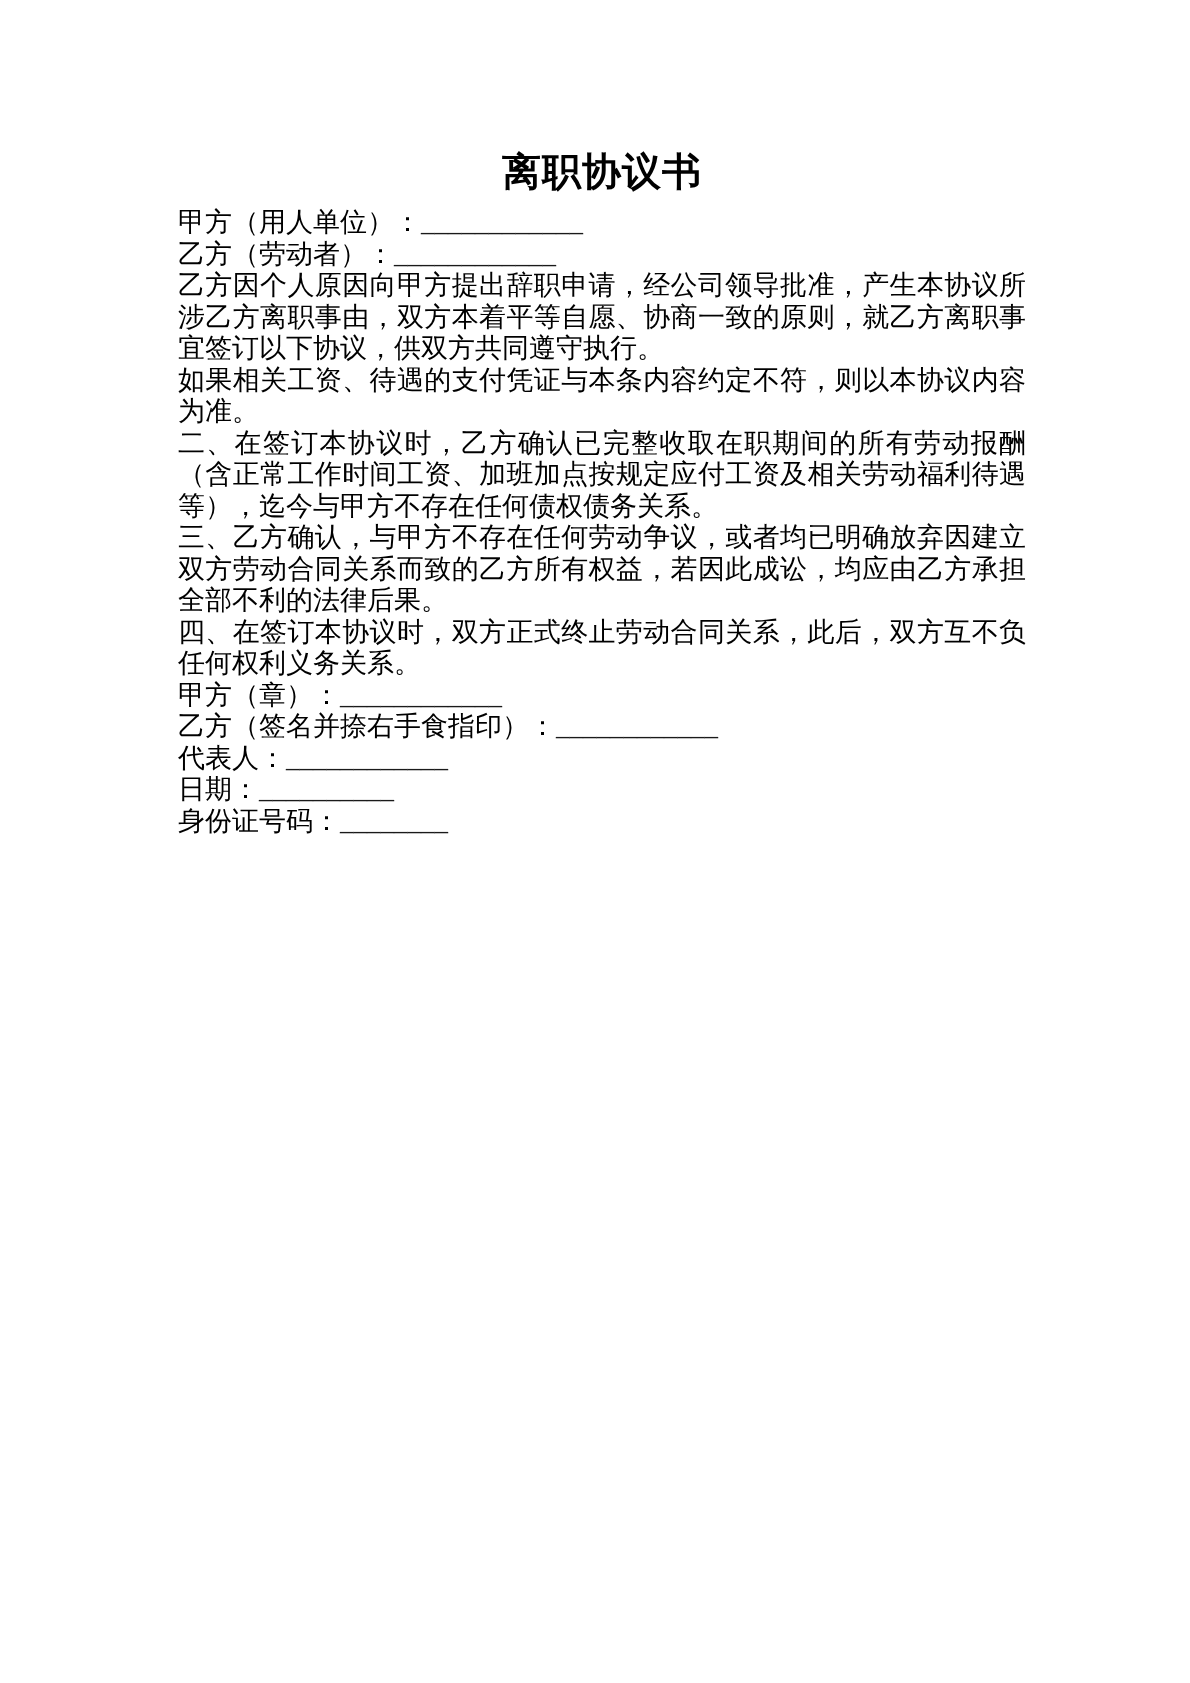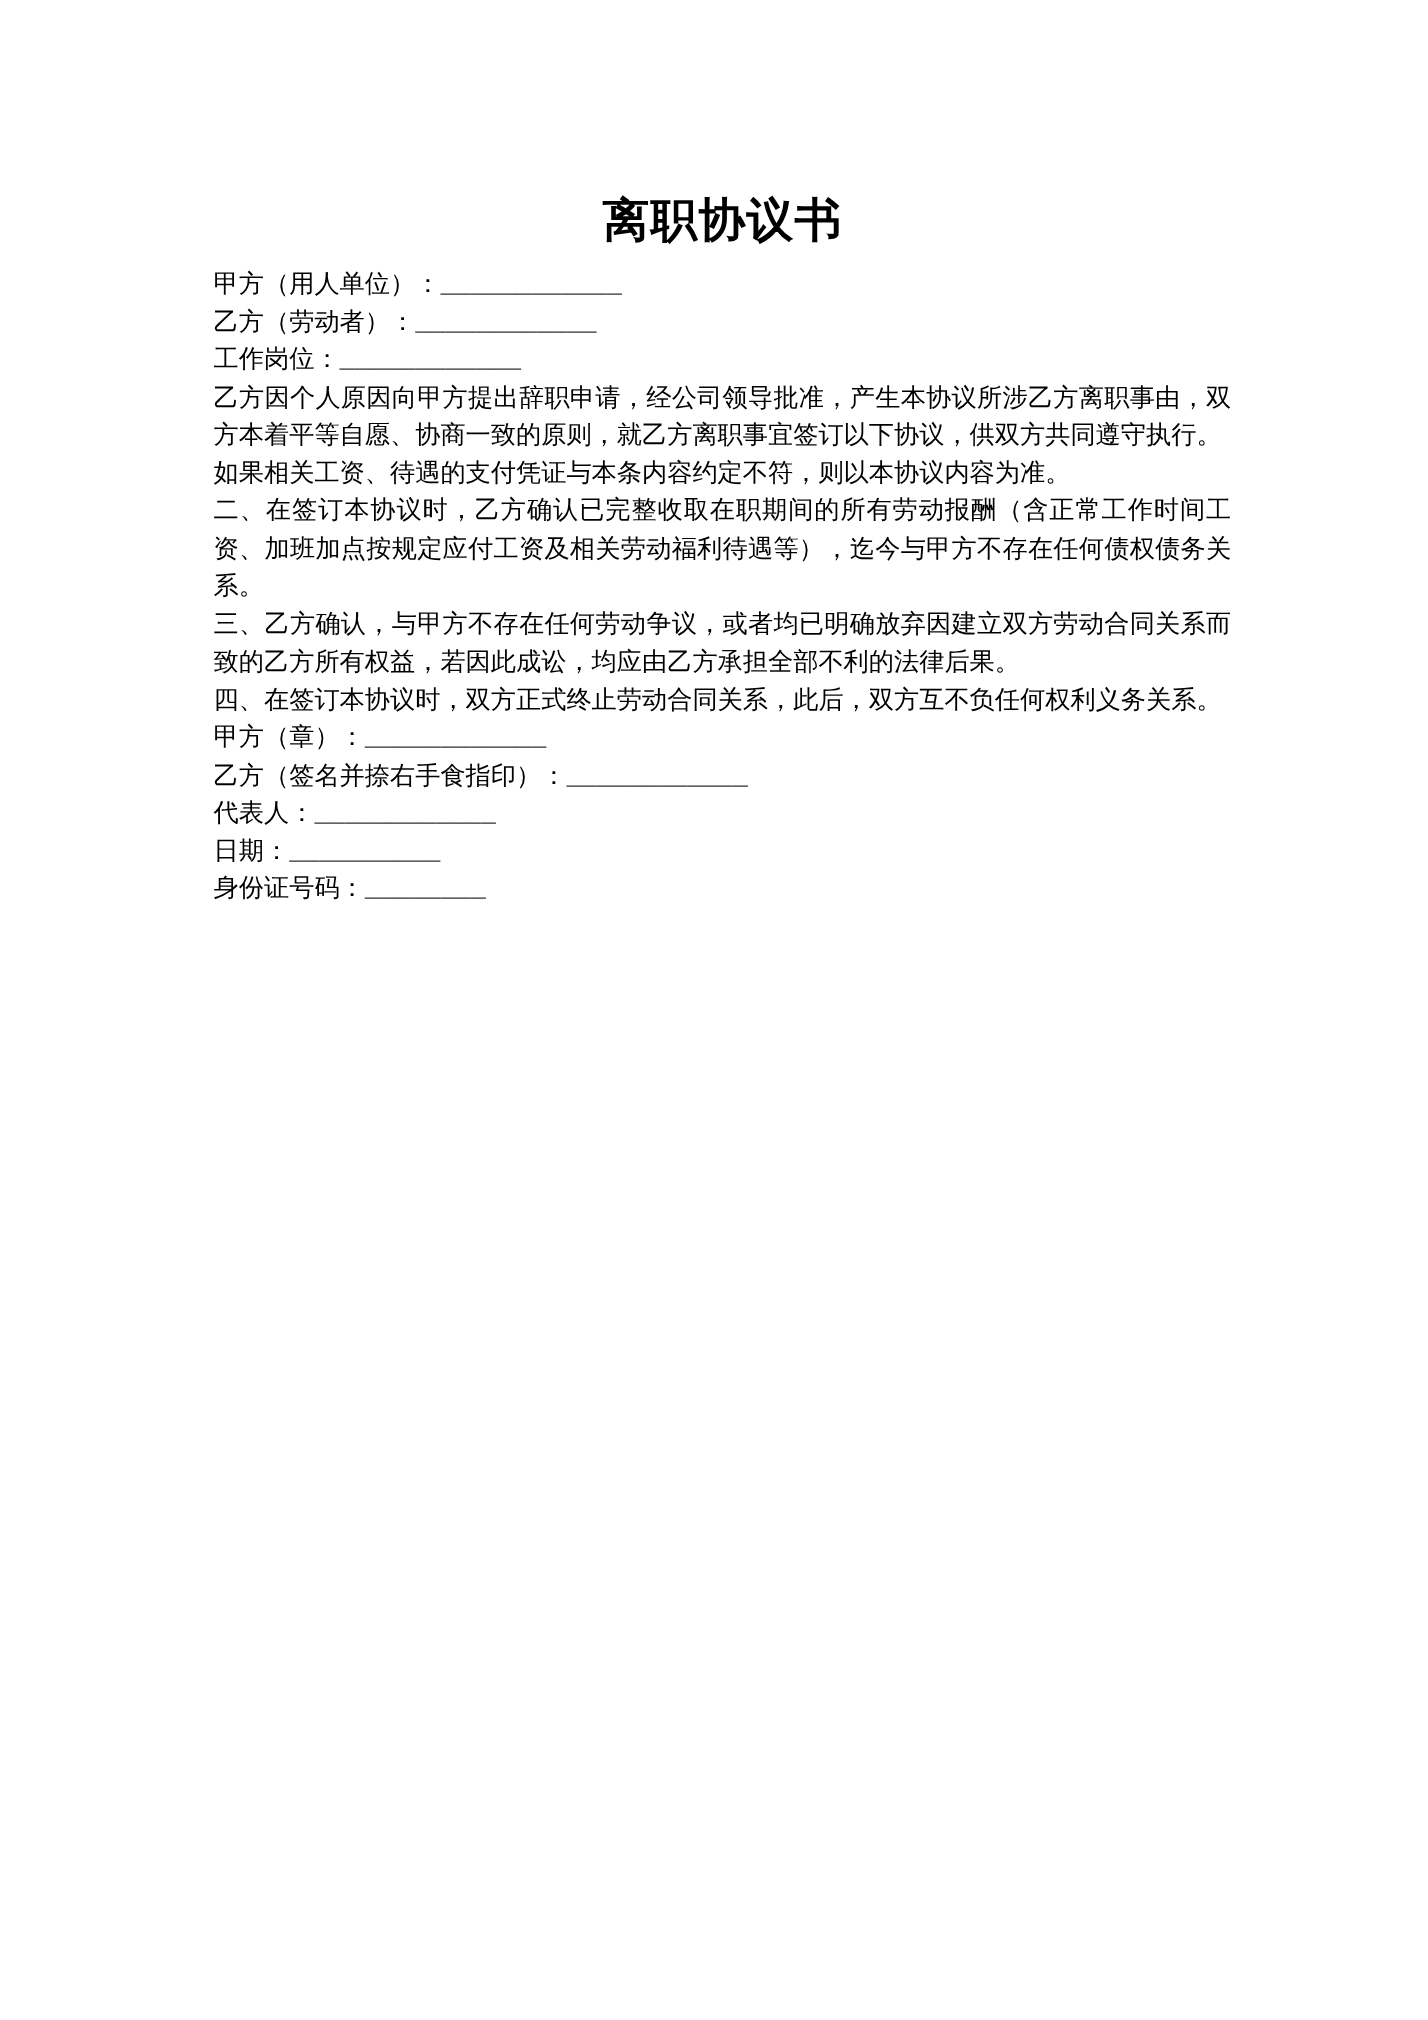--- a/index.html
+++ b/index.html
@@ -8,35 +8,34 @@
     width: 1190px;
     height: 1683px;
     background: #ffffff;
     overflow: hidden;
     font-family: "Liberation Serif", "DejaVu Serif", serif;
     color: #000000;
   }
   .doc {
     position: absolute;
     left: 178px;
-    top: 164px;
+    top: 148px;
     width: 848px;
-    font-family: Liberation Mono, monospace;
   }
   .title {
     font-size: 39px;
     line-height: 47px;
     font-weight: bold;
     text-align: center;
     margin: 0 0 12px 0;
     letter-spacing: 1px;
   }
   .doc p {
     margin: 0;
-    font-size: 21px;
+    font-size: 27px;
     line-height: 31.5px;
     word-break: break-all;
   }
   .para {
     text-align: justify;
     text-justify: inter-ideograph;
   }
   .blank {
     letter-spacing: 0;
     color: #1a1a1a;
@@ -48,21 +47,20 @@
 
 <div class="page">
   <div class="doc">
 
     <h1 class="title">离职协议书</h1>
 
     <p class="line"><span>甲方（用人单位）：</span><span class="blank">____________</span></p>
 
     <p class="line"><span>乙方（劳动者）：</span><span class="blank">____________</span></p>
 
-    <p class="line"><span>工作岗位：</span><span class="blank">____________</span></p>
 
     <p class="para">乙方因个人原因向甲方提出辞职申请，经公司领导批准，产生本协议所涉乙方离职事由，双方本着平等自愿、协商一致的原则，就乙方离职事宜签订以下协议，供双方共同遵守执行。</p>
 
     <p class="para">如果相关工资、待遇的支付凭证与本条内容约定不符，则以本协议内容为准。</p>
     <p class="para">二、在签订本协议时，乙方确认已完整收取在职期间的所有劳动报酬（含正常工作时间工资、加班加点按规定应付工资及相关劳动福利待遇等），迄今与甲方不存在任何债权债务关系。</p>
     <p class="para">三、乙方确认，与甲方不存在任何劳动争议，或者均已明确放弃因建立双方劳动合同关系而致的乙方所有权益，若因此成讼，均应由乙方承担全部不利的法律后果。</p>
     <p class="para">四、在签订本协议时，双方正式终止劳动合同关系，此后，双方互不负任何权利义务关系。</p>
 
     <p class="line"><span>甲方（章）：</span><span class="blank">____________</span></p>
 

